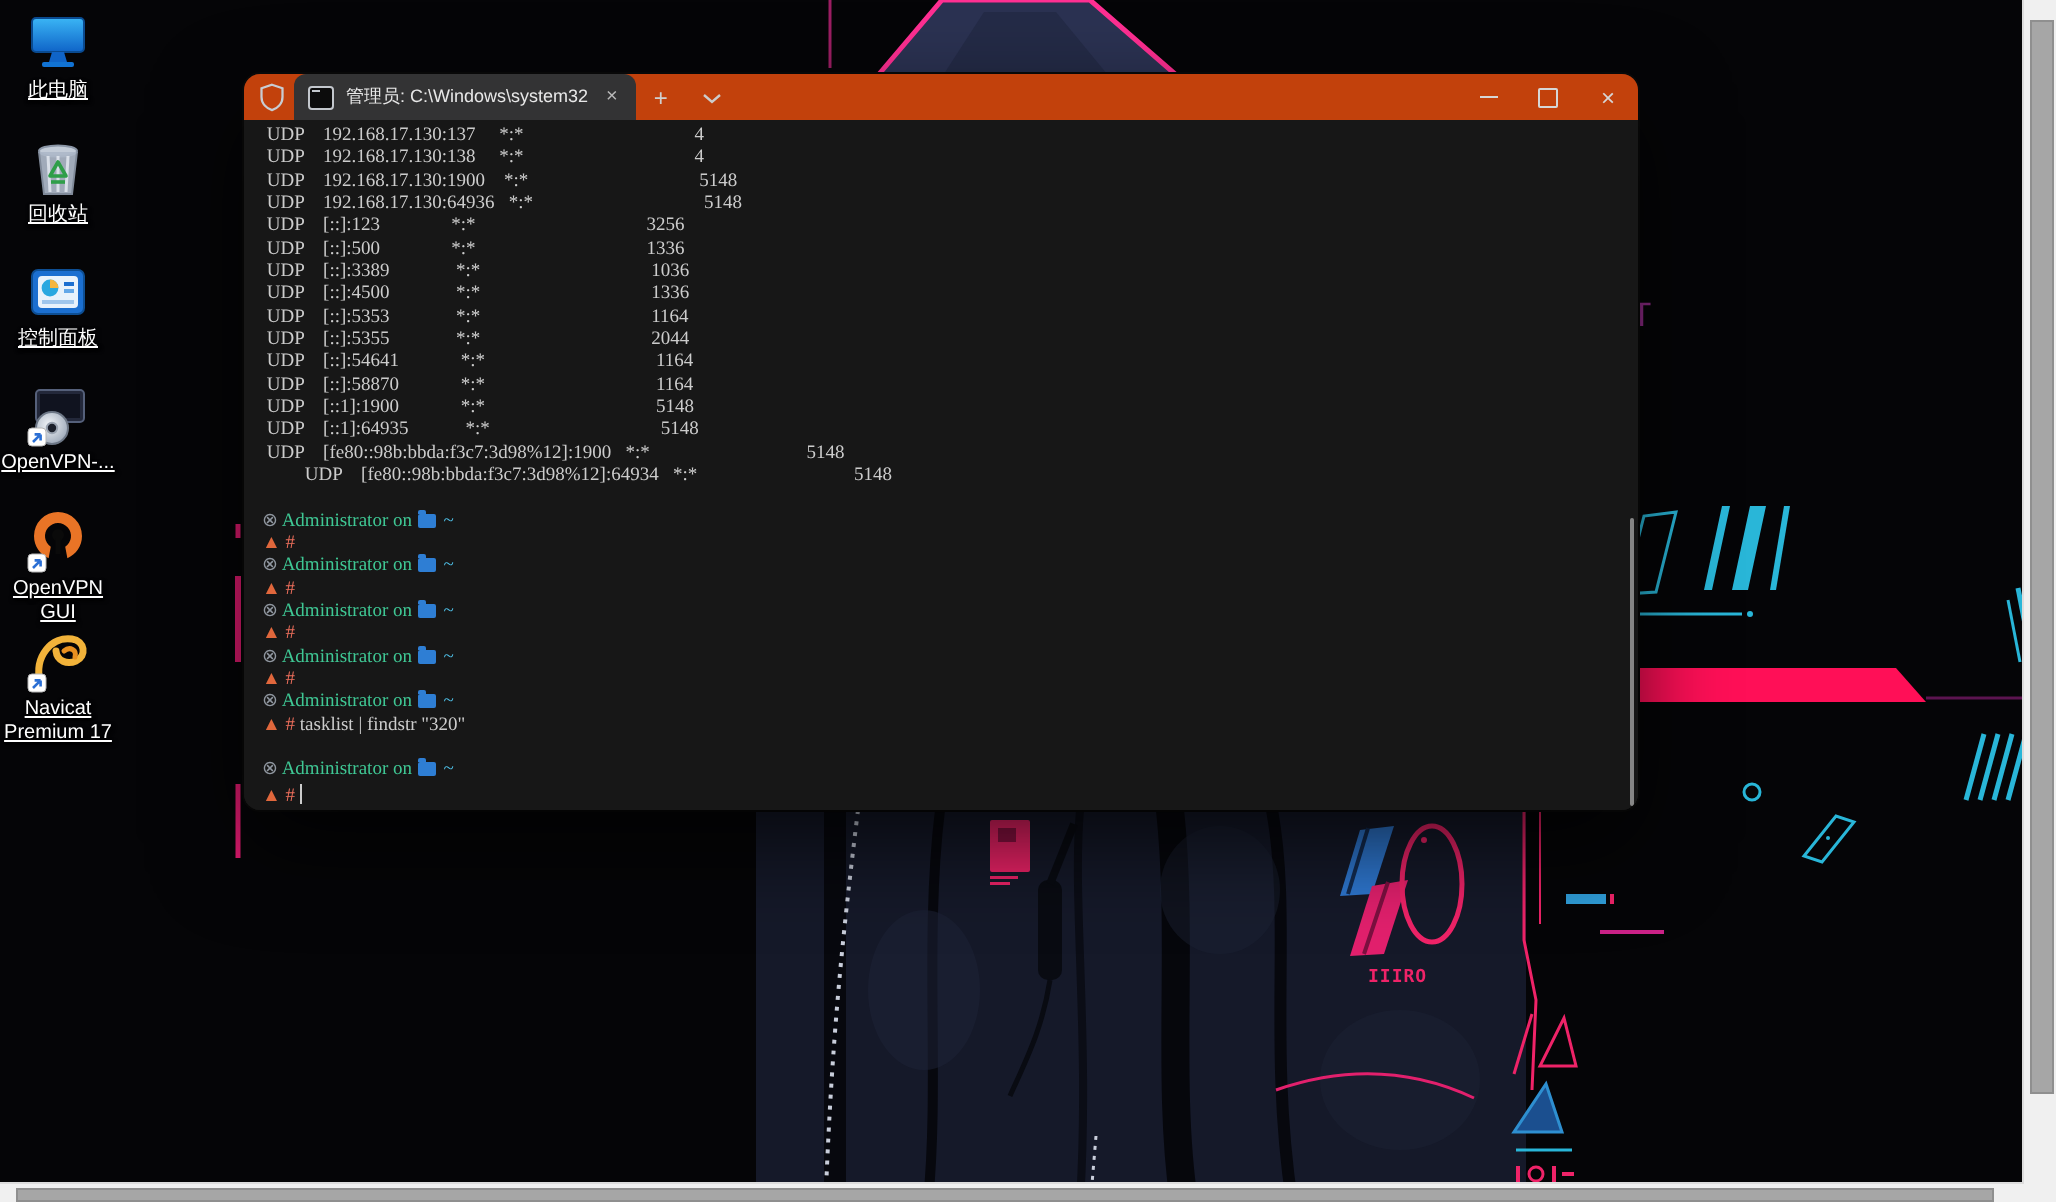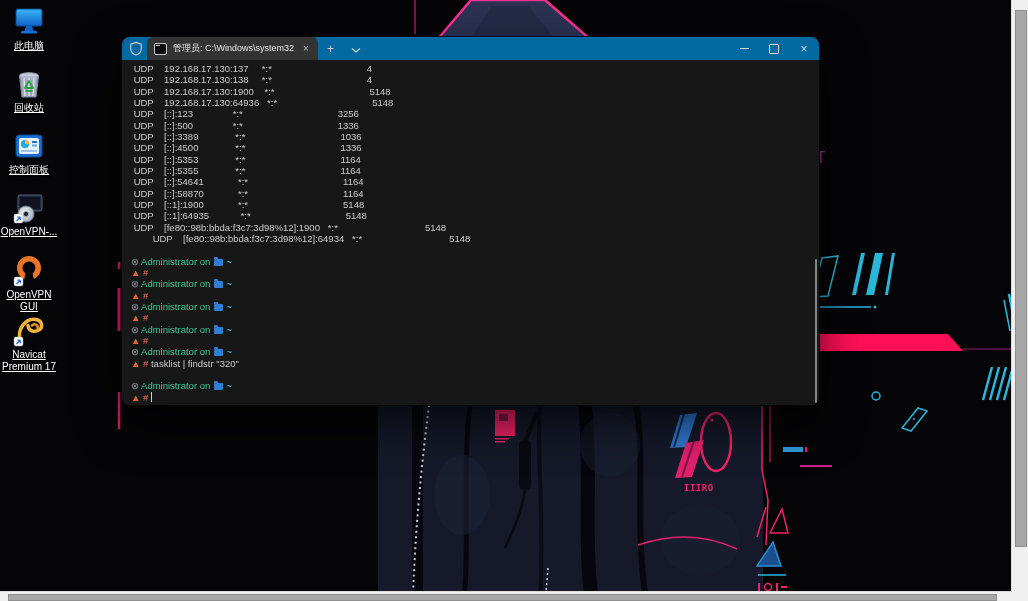--- a/index.html
+++ b/index.html
@@ -13,39 +13,39 @@
   
   .dicon{position:absolute;left:0;width:58px;text-align:center;cursor:default;z-index:2;}
   .dicon .glyph{display:block;margin:0 auto;}
   .dicon .lbl{display:block;margin-top:1px;font-size:10px;line-height:12px;color:#fff;
               text-shadow:0 1px 2px #000,1px 1px 2px #000;word-wrap:break-word;text-decoration:underline;}
 
   
   .window{position:absolute;left:122px;top:37px;width:697px;height:368px;z-index:5;
           border-radius:8px;overflow:hidden;background:#171717;
           box-shadow:0 18px 45px rgba(0,0,0,.65), 0 0 0 1px #0a0a0a;}
-  .titlebar{height:23px;background:#0369a1;display:flex;align-items:center;position:relative;}
+  .titlebar{height:23px;background:#c2410c;display:flex;align-items:center;position:relative;}
   .shield{margin:0 4px 0 7px;flex:0 0 auto;}
   .tab{height:23px;margin-top:0;display:flex;align-items:center;background:#333334;
        border-radius:6px 6px 0 0;padding:0 6px 0 7px;max-width:210px;}
   .tabicon{width:11px;height:10px;border:1px solid #c3c7cd;border-radius:2px;background:#0c0c0c;
            position:relative;flex:0 0 auto;}
   .tabicon::before{content:"";position:absolute;left:1px;top:1px;width:4px;height:1.5px;background:#c3c7cd;}
   .tabtitle{color:#e8e8e8;font-size:9px;margin:0 6px 0 6px;white-space:nowrap;overflow:hidden;}
   .tabclose{color:#b9b9b9;font-size:10px;line-height:10px;padding:1px 3px;border-radius:3px;}
   .tbtn{color:#cfcfcf;font-size:12px;line-height:12px;padding:0 9px;}
   .chev{padding:0 8px;}
   .controls{margin-left:auto;display:flex;height:100%;}
   .ctrl{width:30px;height:100%;display:flex;align-items:center;justify-content:center;color:#d6d6d6;}
   .ctrl .min{width:9px;height:1px;background:#d6d6d6;}
   .ctrl .max{width:8px;height:8px;border:1px solid #d6d6d6;border-radius:1px;}
   .ctrl.close{font-size:12px;}
 
   .term{position:absolute;left:0;top:23px;right:0;bottom:0;background:#171717;
-        padding:3px 6px 0 9px;font-family:Liberation Sans, sans-serif;
+        padding:3px 6px 0 9px;font-family:Liberation Serif, serif;
         font-size:9.5px;color:#cccccc;}
   .tline{white-space:pre;height:11.33px;line-height:11.33px;}
   .ico-folder{display:inline-block;width:9px;height:7px;background:#2e7ed4;border-radius:1px;
               position:relative;margin:0 1px;vertical-align:-1px;}
   .ico-folder::before{content:"";position:absolute;top:-2px;left:0;width:4px;height:2px;
               background:#2e7ed4;border-radius:1px 1px 0 0;}
   .cursor{display:inline-block;width:1.5px;height:10px;background:#cccccc;vertical-align:-1.5px;}
   .term-thumb{position:absolute;right:2px;top:222px;width:2px;height:144px;background:#9a9a9a;
               opacity:.85;border-radius:1px;z-index:6;}
 
@@ -276,21 +276,21 @@
     <div class="term" id="term">
         <div class="tline"><span style="color: rgb(204, 204, 204);"> UDP    192.168.17.130:137     *:*                                    4</span></div>
         <div class="tline"><span style="color: rgb(204, 204, 204);"> UDP    192.168.17.130:138     *:*                                    4</span></div>
         <div class="tline"><span style="color: rgb(204, 204, 204); text-align: right;"> UDP    192.168.17.130:1900    *:*                                    5148</span></div>
         <div class="tline"><span style="color: rgb(204, 204, 204);"> UDP    192.168.17.130:64936   *:*                                    5148</span></div>
         <div class="tline"><span style="color: rgb(204, 204, 204);"> UDP    [::]:123               *:*                                    3256</span></div>
         <div class="tline"><span style="color: rgb(204, 204, 204);"> UDP    [::]:500               *:*                                    1336</span></div>
         <div class="tline"><span style="color: rgb(204, 204, 204);"> UDP    [::]:3389              *:*                                    1036</span></div>
         <div class="tline"><span style="color: rgb(204, 204, 204);"> UDP    [::]:4500              *:*                                    1336</span></div>
         <div class="tline"><span style="color: rgb(204, 204, 204);"> UDP    [::]:5353              *:*                                    1164</span></div>
-        <div class="tline"><span style="color: rgb(204, 204, 204);"> UDP    [::]:5355              *:*                                    1164</span></div>
+        <div class="tline"><span style="color: rgb(204, 204, 204);"> UDP    [::]:5355              *:*                                    2044</span></div>
         <div class="tline"><span style="color: rgb(204, 204, 204);"> UDP    [::]:54641             *:*                                    1164</span></div>
         <div class="tline"><span style="color: rgb(204, 204, 204);"> UDP    [::]:58870             *:*                                    1164</span></div>
         <div class="tline"><span style="color: rgb(204, 204, 204);"> UDP    [::1]:1900             *:*                                    5148</span></div>
         <div class="tline"><span style="color: rgb(204, 204, 204); text-align: center;"> UDP    [::1]:64935            *:*                                    5148</span></div>
         <div class="tline"><span style="color: rgb(204, 204, 204);"> UDP    [fe80::98b:bbda:f3c7:3d98%12]:1900   *:*                                 5148</span></div>
         <div class="tline"><span style="color: rgb(204, 204, 204); margin-left: 19px;"> UDP    [fe80::98b:bbda:f3c7:3d98%12]:64934   *:*                                 5148</span></div>
         <div class="tline">&nbsp;</div>
         <div class="tline"><span style="color: rgb(144, 151, 160);">⊗ </span><span style="color: rgb(63, 199, 148);">Administrator </span><span style="color: rgb(63, 199, 148);">on </span><span class="ico-folder"></span><span style="color: rgb(79, 193, 233);"> ~</span></div>
         <div class="tline"><span style="color: rgb(224, 103, 60);">▲ </span><span style="color: rgb(238, 111, 92);"># </span></div>
         <div class="tline"><span style="color: rgb(144, 151, 160);">⊗ </span><span style="color: rgb(63, 199, 148);">Administrator </span><span style="color: rgb(63, 199, 148);">on </span><span class="ico-folder"></span><span style="color: rgb(79, 193, 233);"> ~</span></div>

